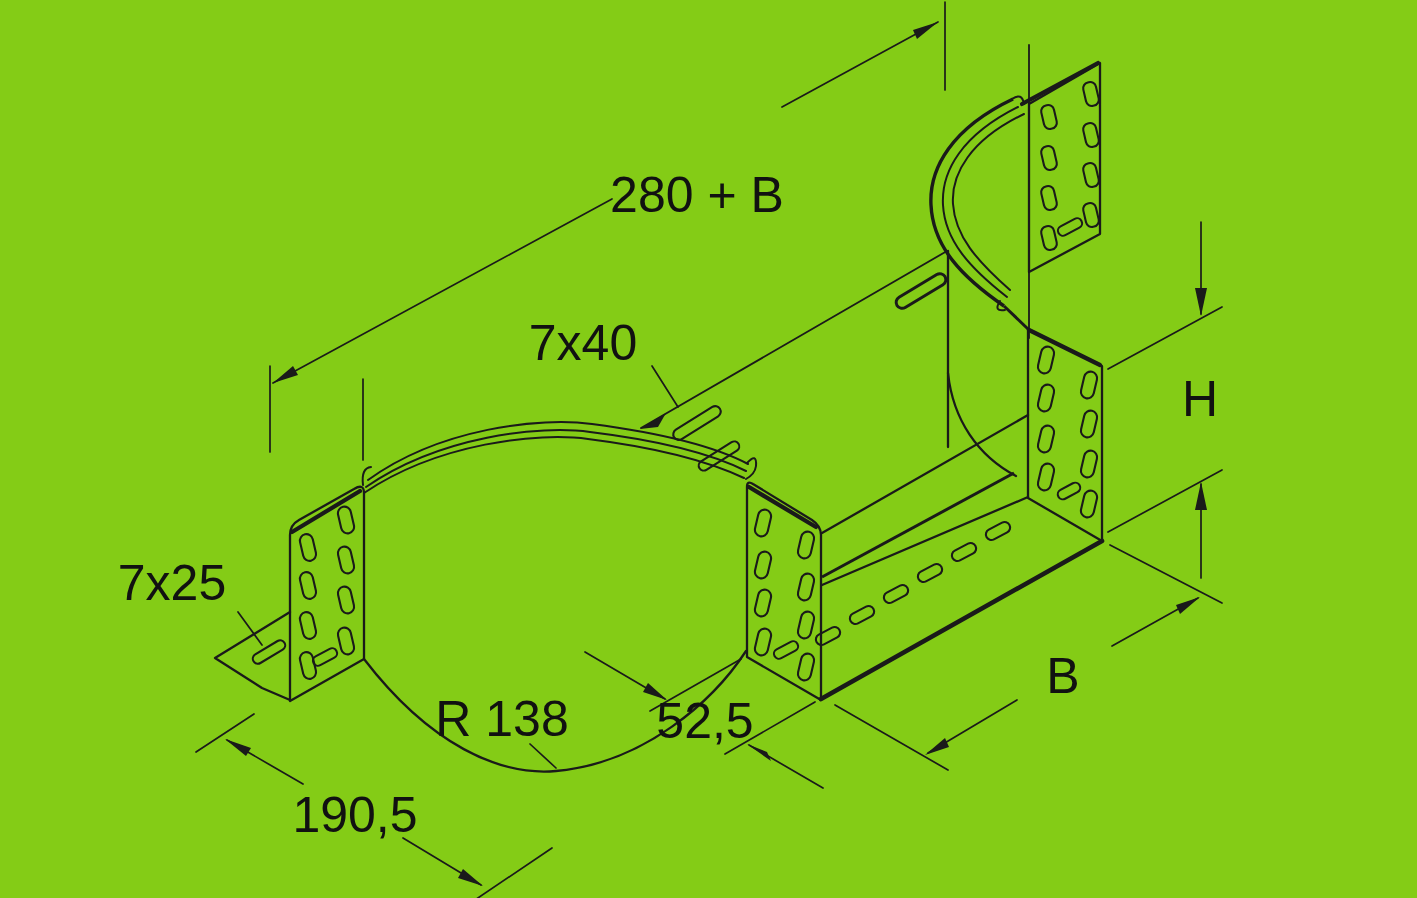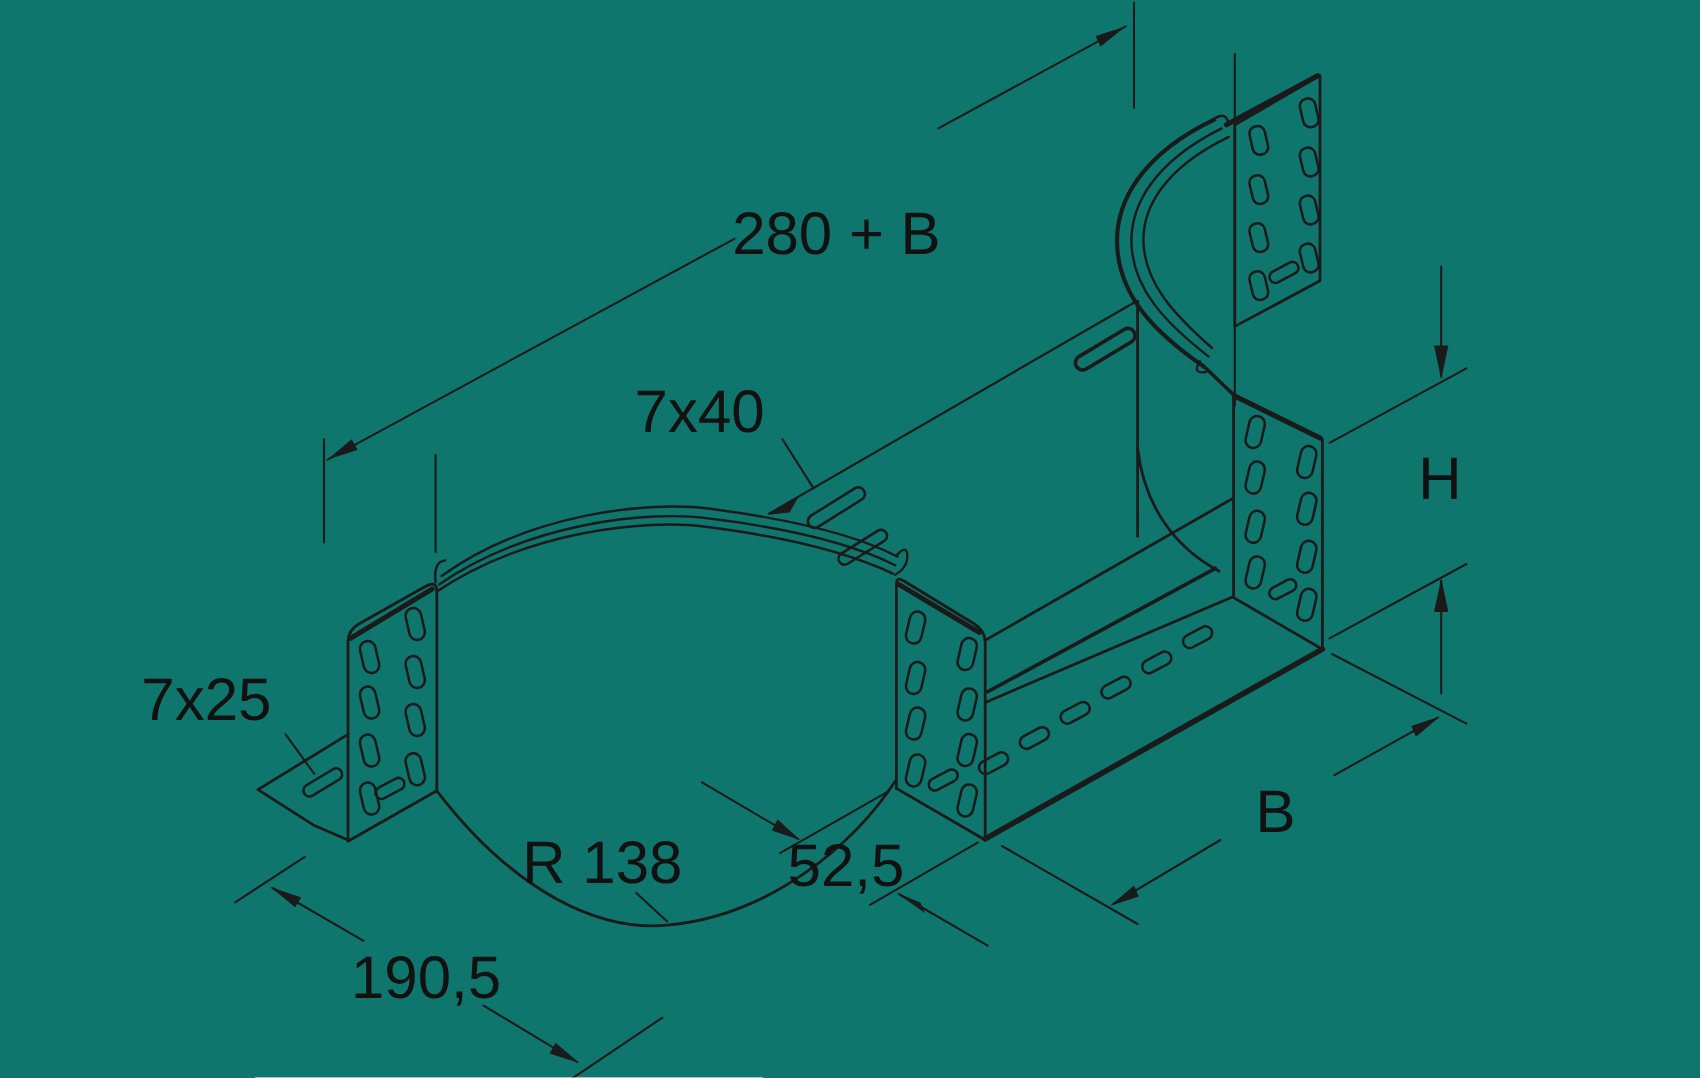--- a/index.html
+++ b/index.html
@@ -1,16 +1,16 @@
 <!DOCTYPE html>
 <html><head>
 <meta charset="utf-8">
 <style>
   html,body{margin:0;padding:0;background:#ffffff;}
-  .stage{width:1417px;height:898px;background:#0f766e;position:relative;overflow:hidden;
+  .stage{width:1417px;height:898px;background:#84cc16;position:relative;overflow:hidden;
          font-family:"Liberation Sans", sans-serif;text-align:right;}
   svg{display:block;}
   .ln{fill:none;stroke:#1a1a1a;stroke-width:2.3;stroke-linecap:round;stroke-linejoin:round;}
   .ln-thick{fill:none;stroke:#1a1a1a;stroke-width:4.2;stroke-linecap:round;stroke-linejoin:round;}
   .ln-thin{fill:none;stroke:#1a1a1a;stroke-width:2;stroke-linecap:round;stroke-linejoin:round;}
   .dim{fill:none;stroke:#1a1a1a;stroke-width:1.7;stroke-linecap:round;}
   .slot{fill:none;stroke:#1a1a1a;stroke-width:2.1;}
   .slot-bold{fill:none;stroke:#1a1a1a;stroke-width:3;}
   .arr{fill:#1a1a1a;stroke:none;}
   .dim-label{font-family:"Liberation Sans", sans-serif;font-size:50px;fill:#111;

